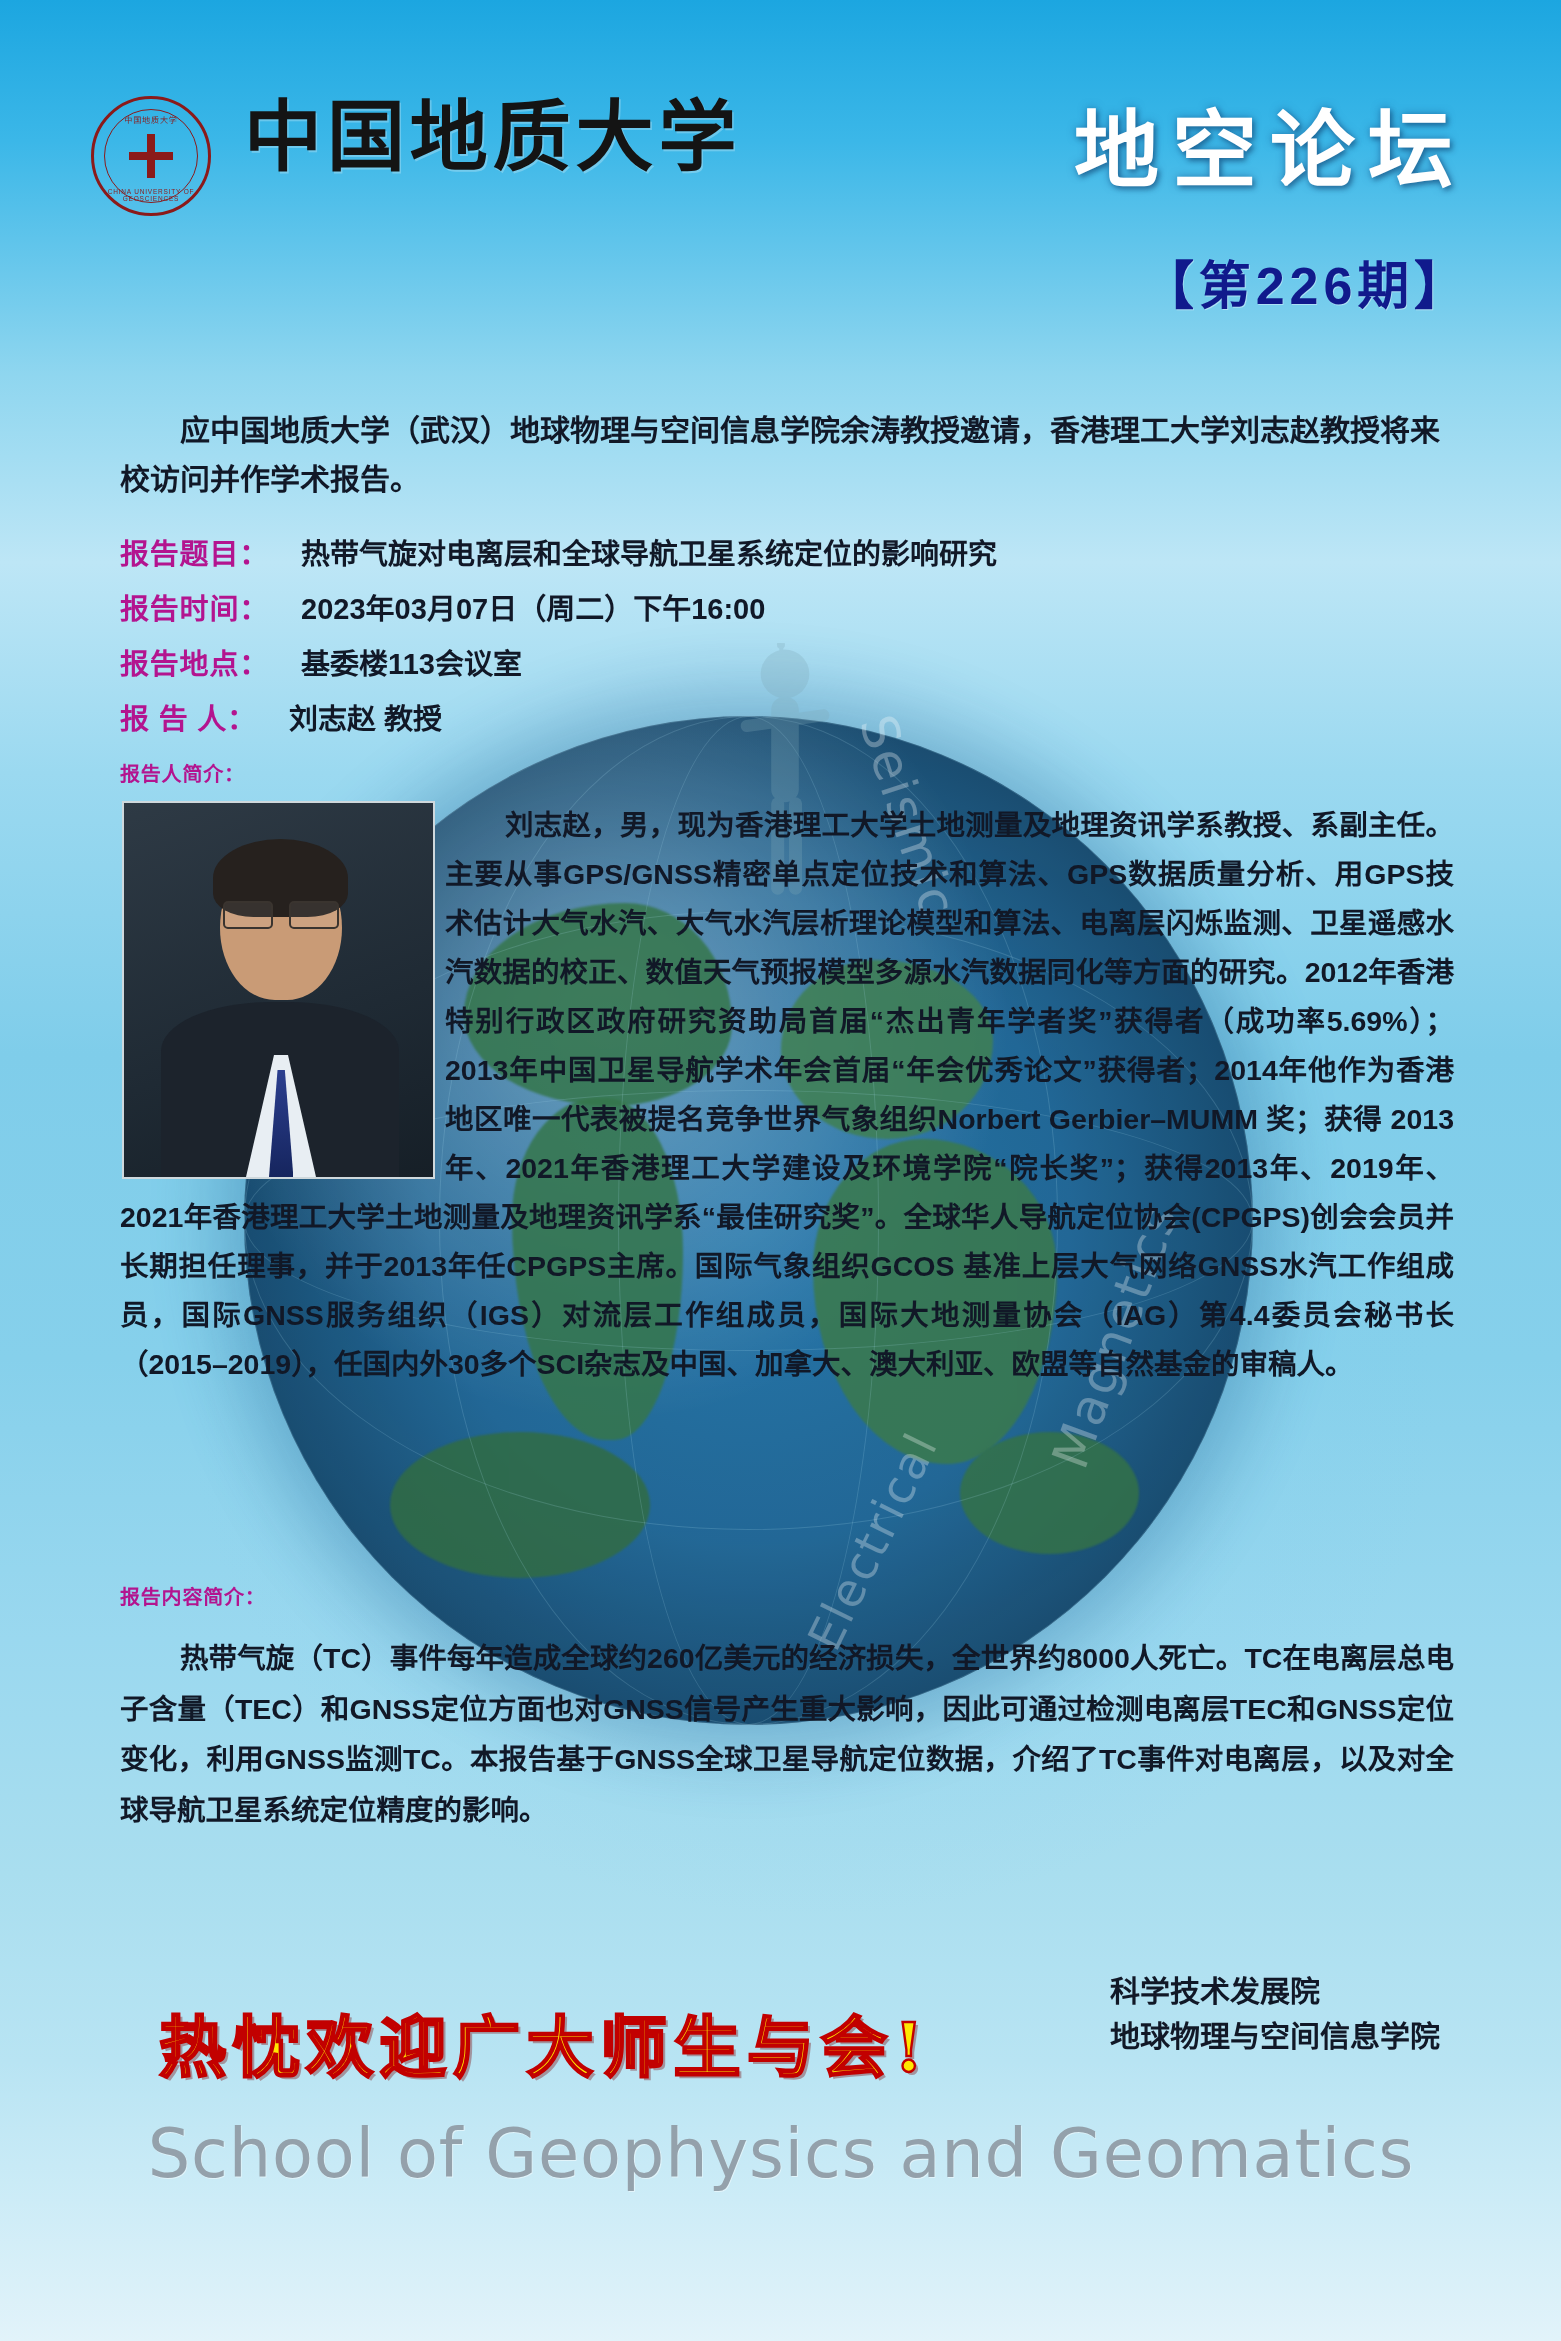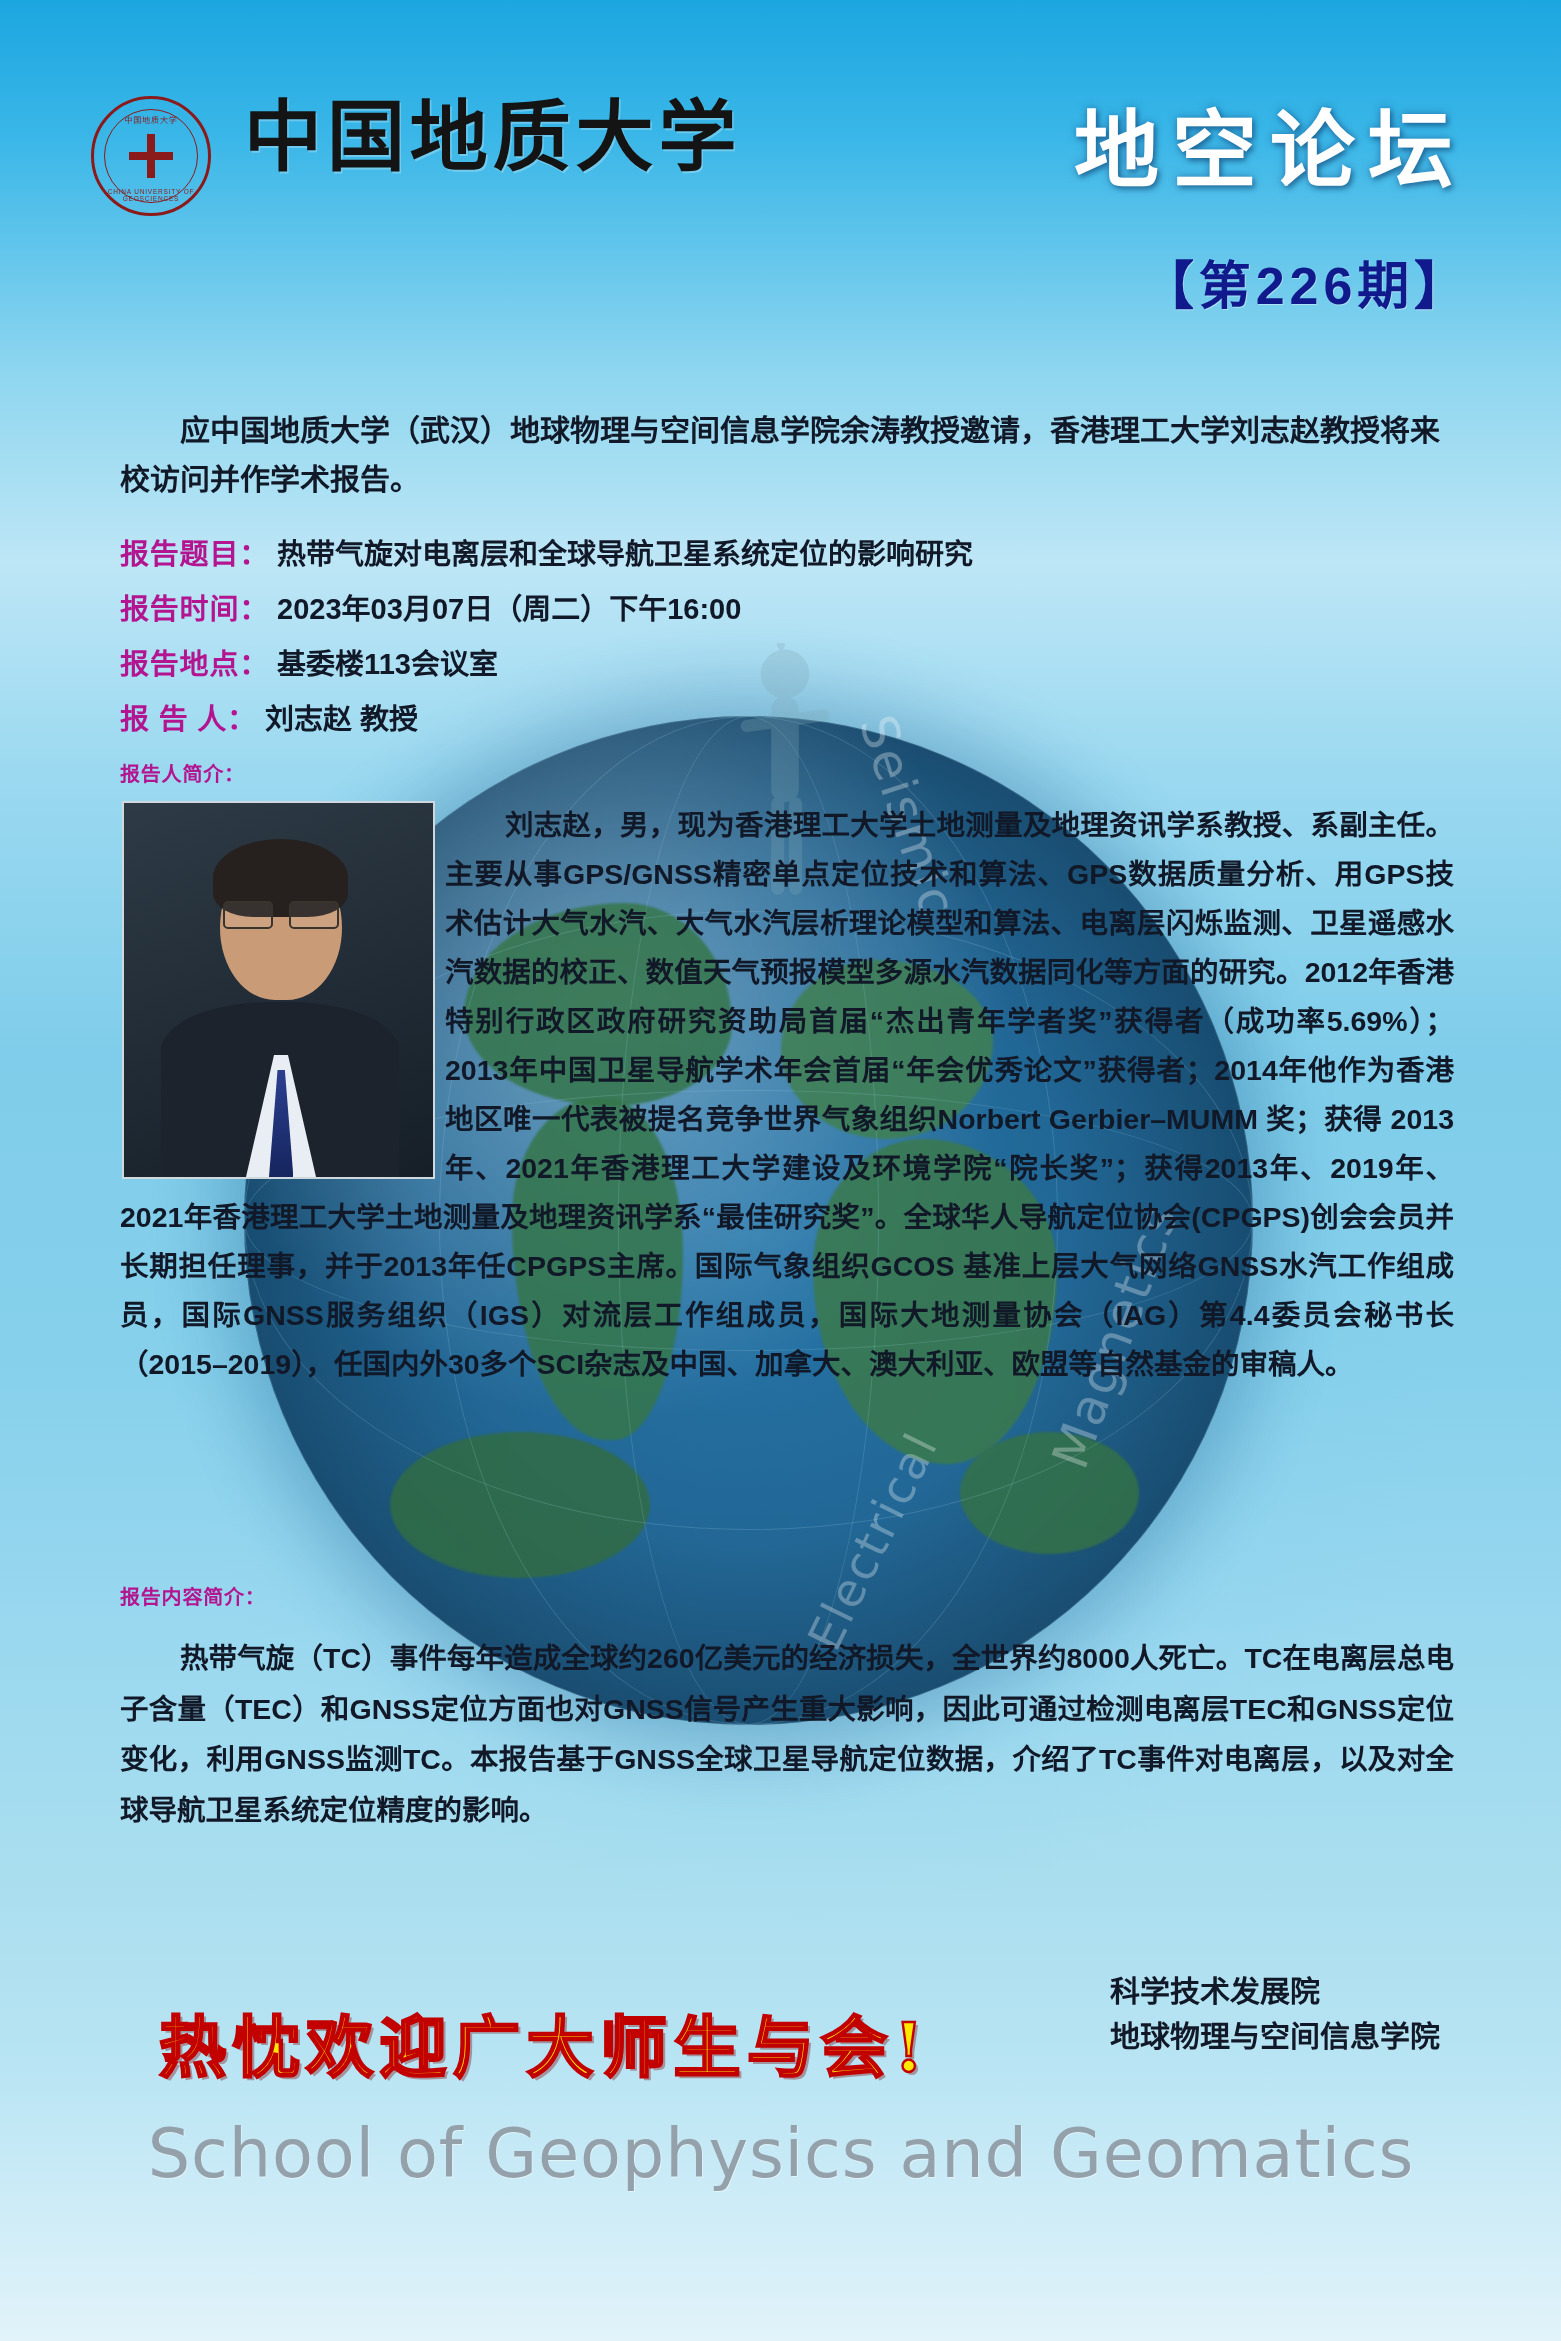--- a/index.html
+++ b/index.html
@@ -139,21 +139,21 @@
     text-shadow: 0.8px 0.8px 0 rgba(255,255,255,0.4);
   }
 
   
   .intro {
     position: absolute; left: 120px; top: 407px; width: 1326px;
     font-size: 30px; font-weight: bold; color: #111827; line-height: 1.62;
     text-indent: 60px;
   }
   .meta { position: absolute; left: 120px; top: 530px; width: 1334px; }
-  .meta-row { display: flex; align-items: baseline; margin-bottom: 13px; }
+  .meta-row { display: flex; align-items: baseline; margin-bottom: 13px; gap: 24px; }
   .meta-label {
     font-size: 29px; font-weight: bold; color: #b3148f;
     white-space: nowrap; letter-spacing: 0.8px;
   }
   .meta-value {
     font-size: 29px; font-weight: bold; color: #111827; margin-left: 8.1px;
   }
 
   .sec-title {
     position: absolute; font-size: 20px; font-weight: bold; color: #b3148f;

